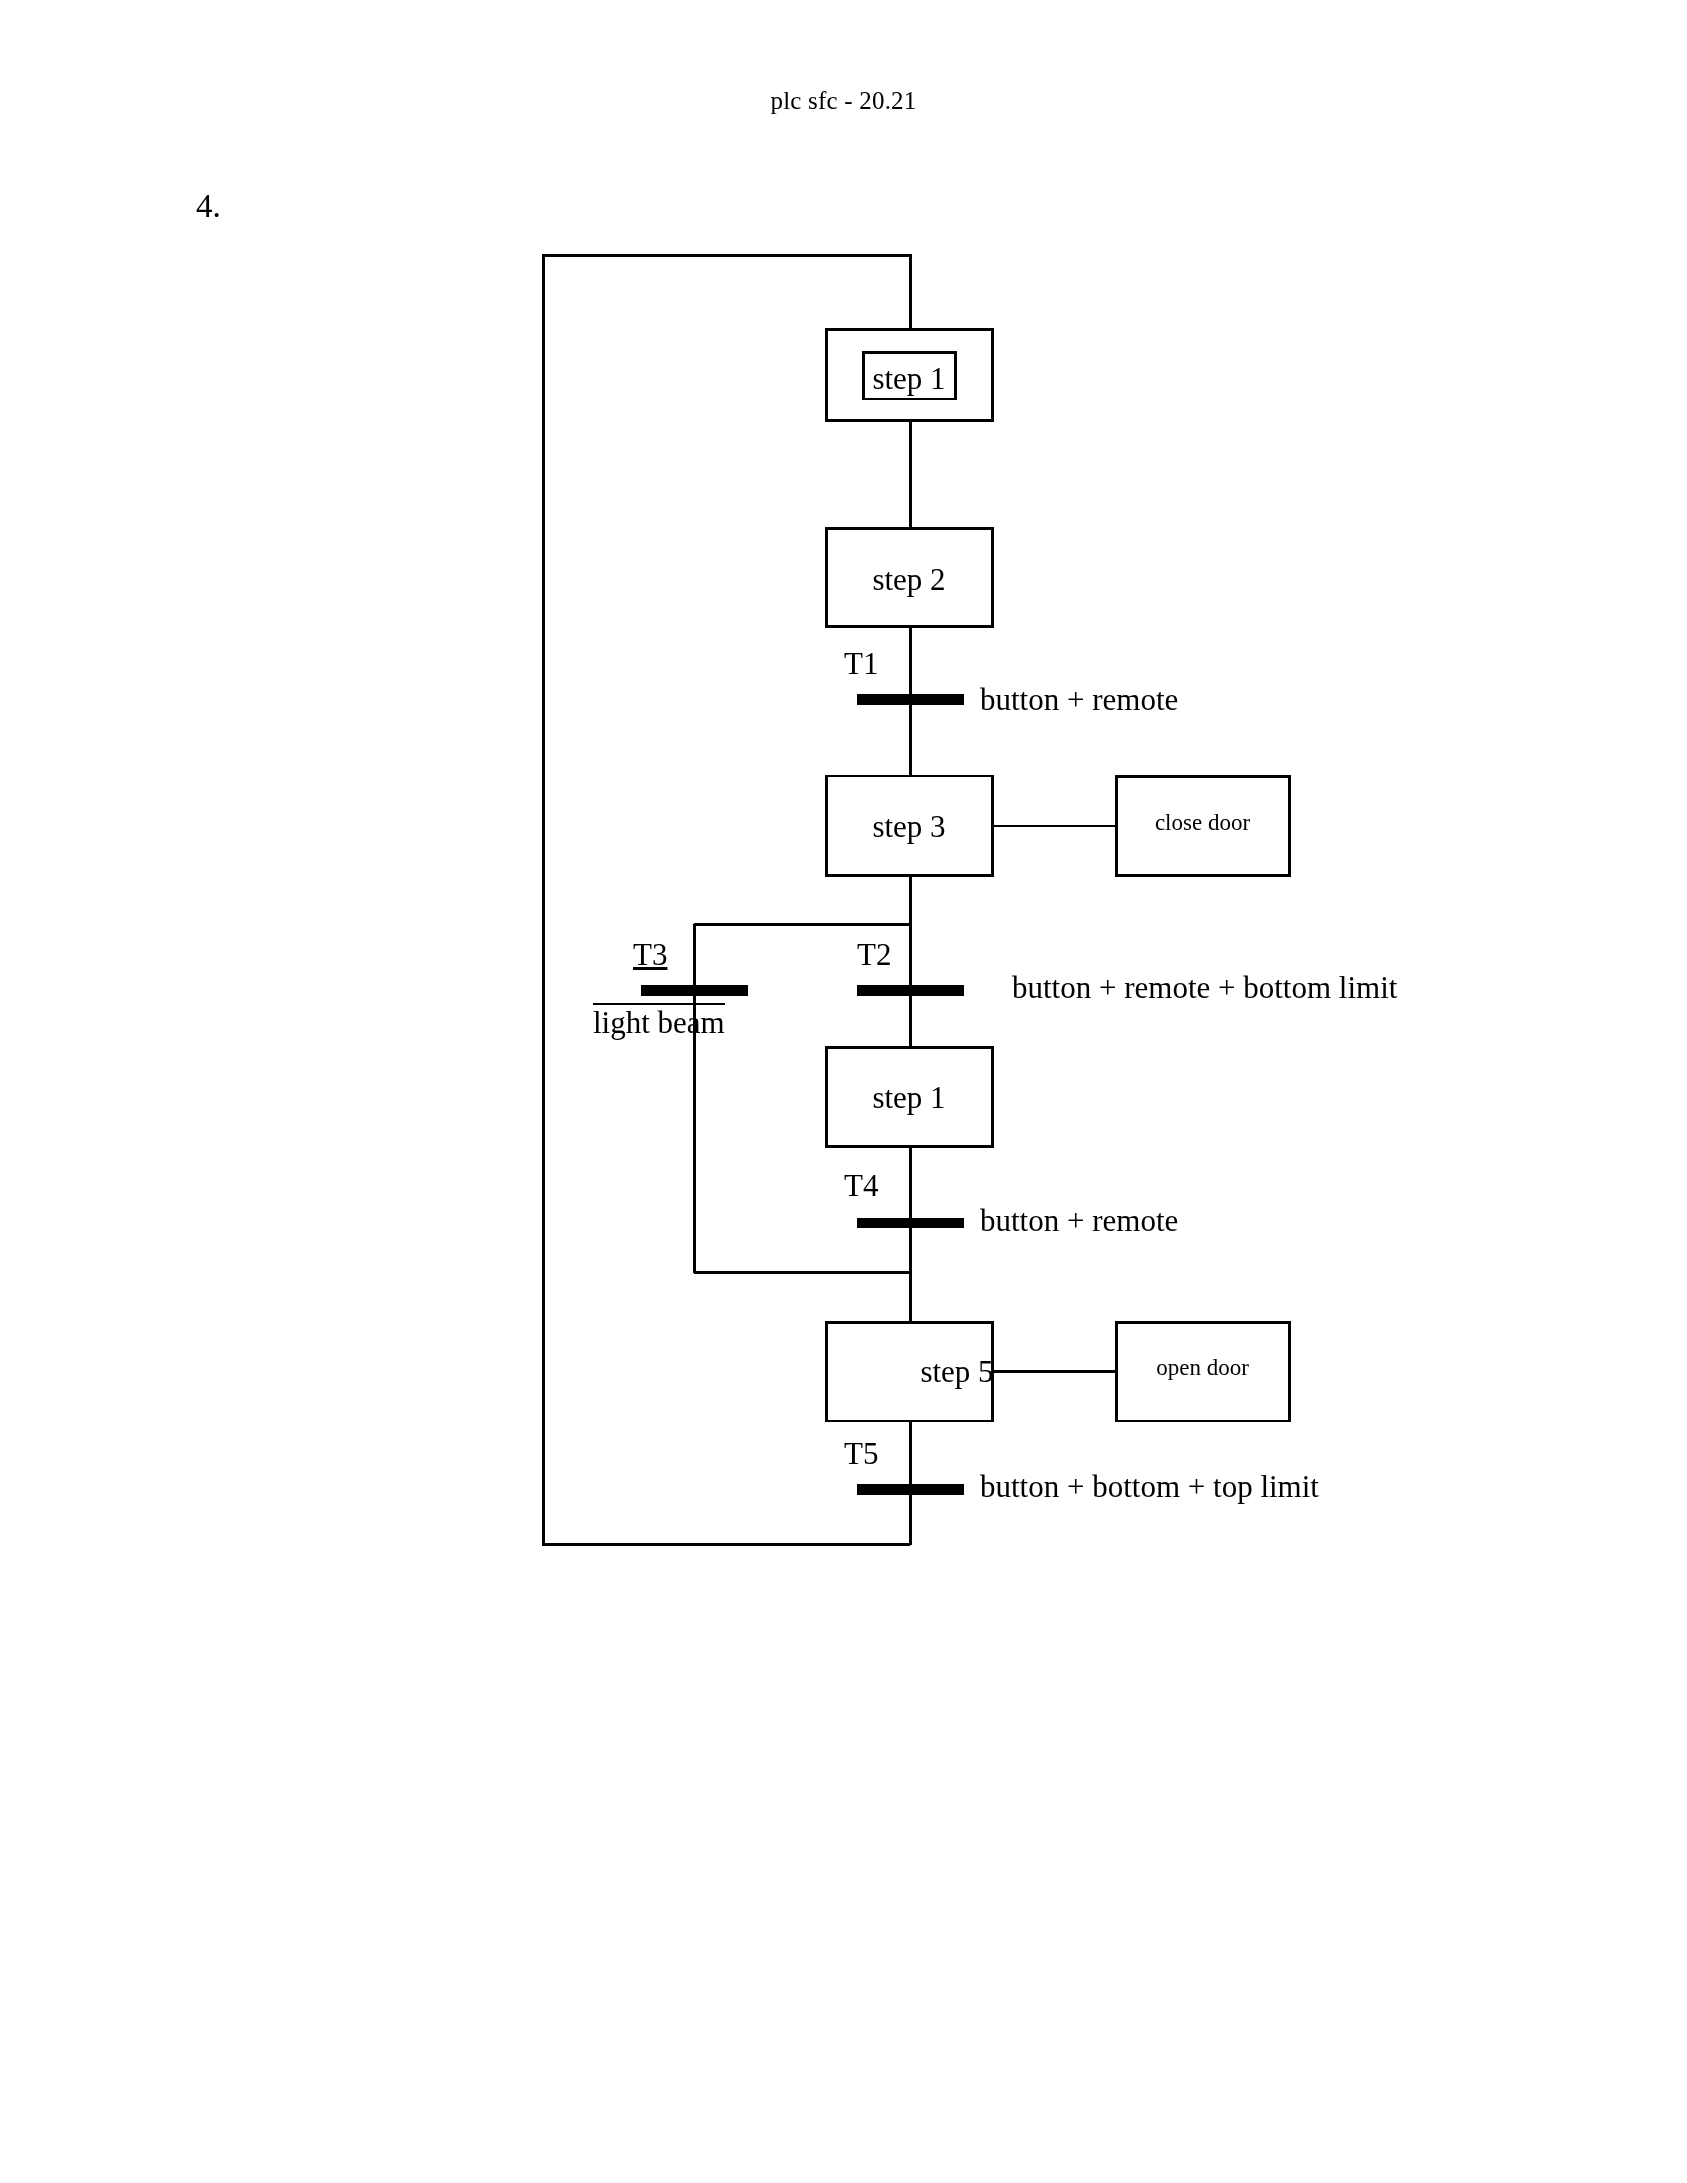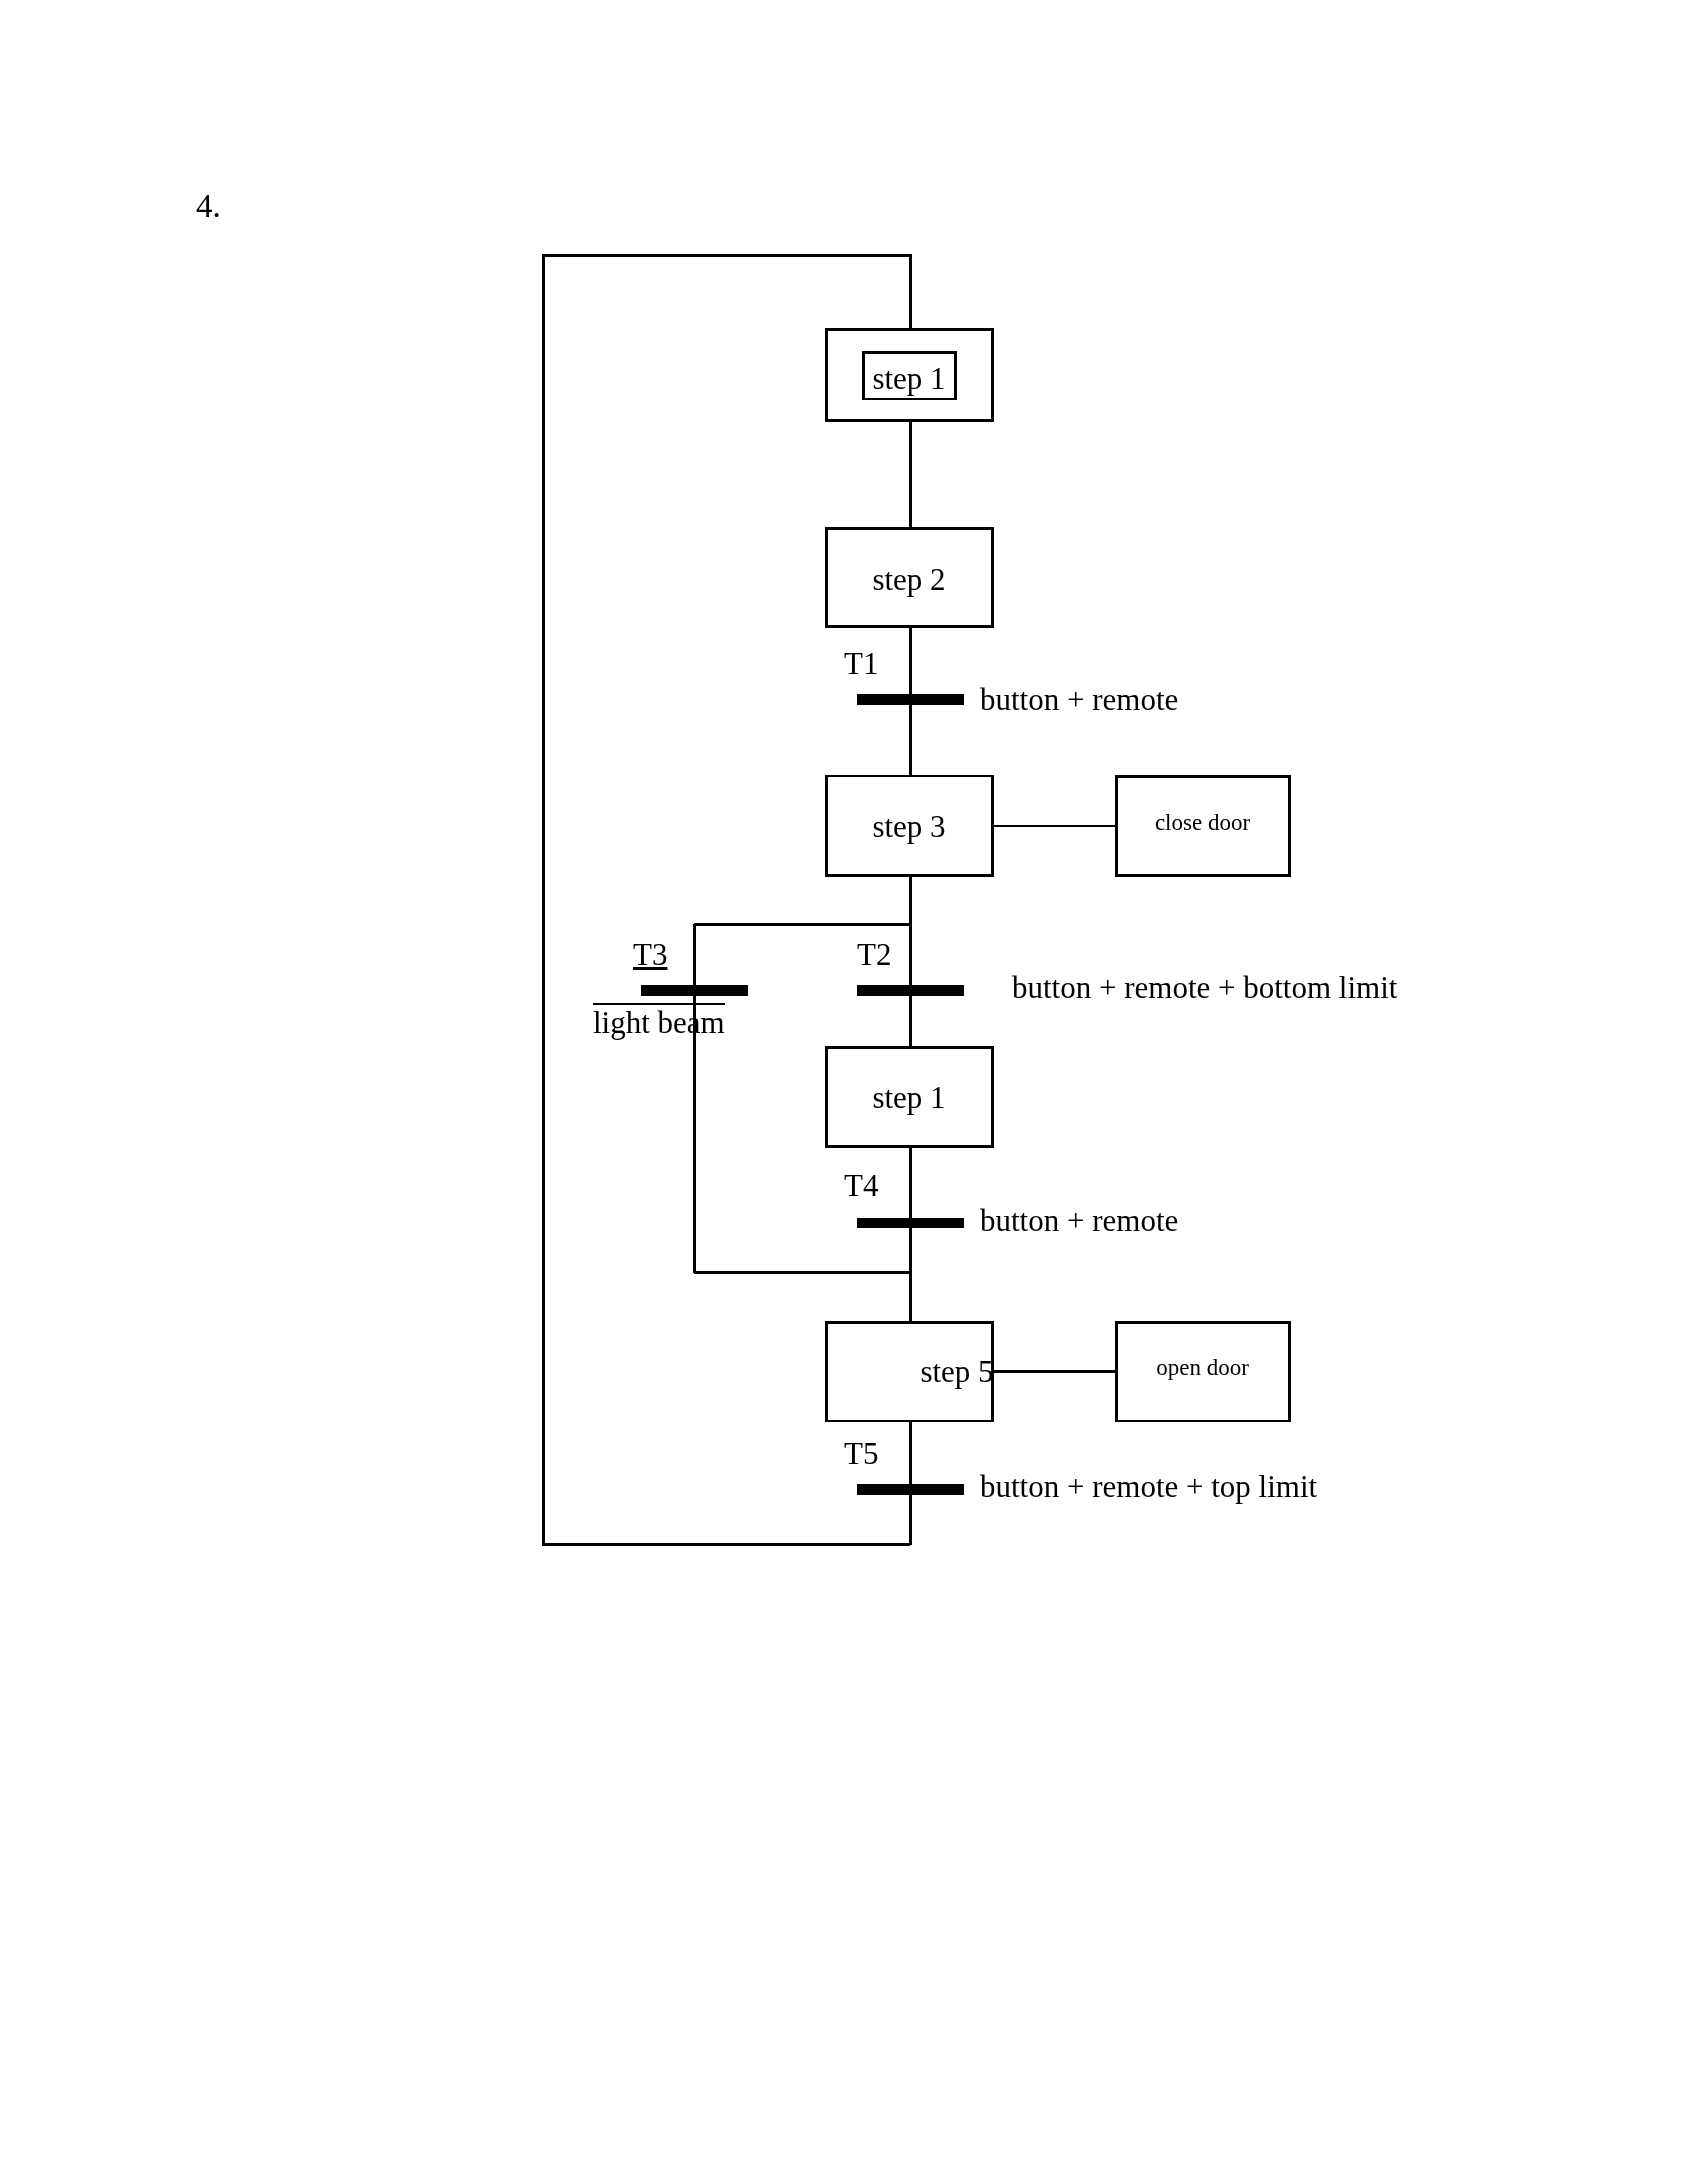--- a/index.html
+++ b/index.html
@@ -70,20 +70,21 @@
   .trans-cond.negated {
     border-top: 2.5px solid #000;
     padding-top: 1.6px;
   }
 </style>
 </head>
 <body>
 
 <div id="page">
 
+  <div class="abs" id="header-title">plc sfc - 20.21</div>
 
   <div class="abs" id="problem-number">4.</div>
 
   <div class="abs" id="diagram">
     <svg width="1687" height="2183" viewBox="0 0 2048 2650" xmlns="http://www.w3.org/2000/svg">
 
       <g stroke="#000000" fill="none" stroke-width="3.5" shape-rendering="crispEdges">
 
         <path d="M 1105 1875 L 660 1875 L 660 310 L 1105 310 L 1105 400"></path>
 
@@ -157,16 +158,16 @@
   <div class="abs trans-name" style="left:844px; top:1438px;">T5</div>
 
   <div class="abs trans-cond" style="left:980px; top:684px;">button + remote</div>
 
   <div class="abs trans-cond" style="left:1012px; top:972px;">button + remote + bottom limit</div>
 
   <div class="abs trans-cond negated" style="left:593px; top:1003px;">light beam</div>
 
   <div class="abs trans-cond" style="left:980px; top:1205px;">button + remote</div>
 
-  <div class="abs trans-cond" style="left:980px; top:1471px;">button + remote + top limit</div>
+  <div class="abs trans-cond" style="left:980px; top:1471px;">button + bottom + top limit</div>
 
 </div>
 
 
 </body></html>

